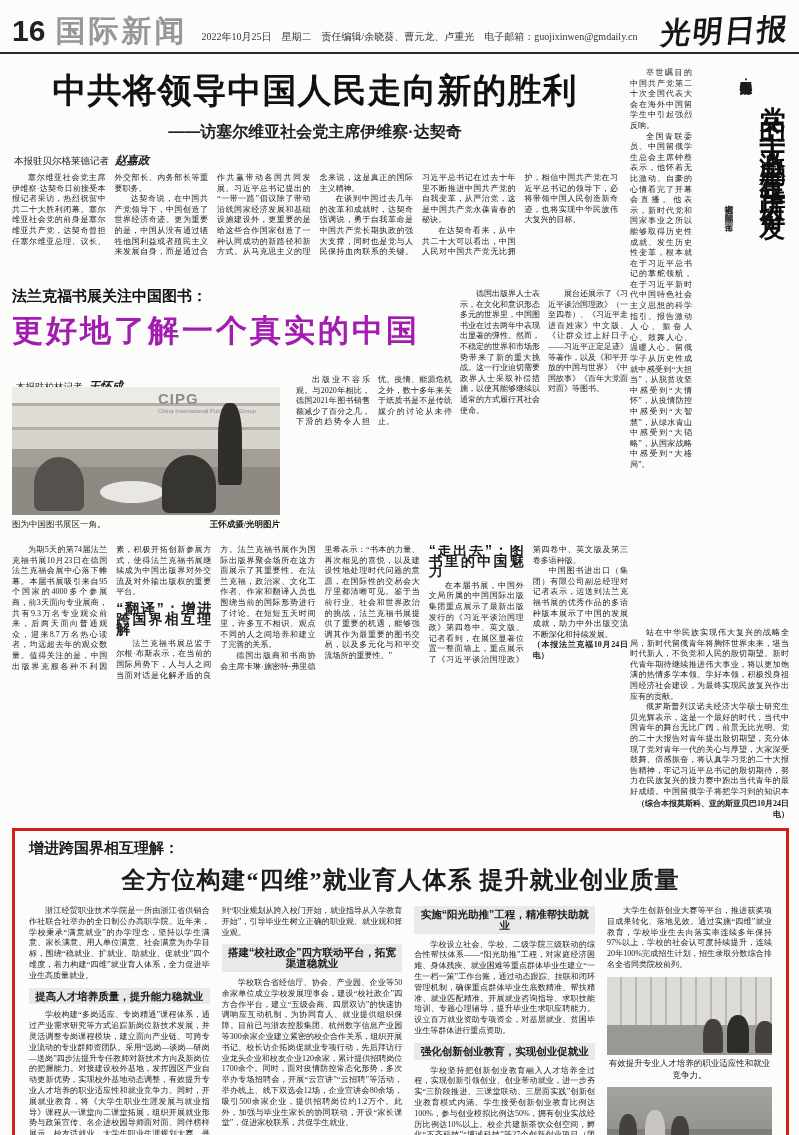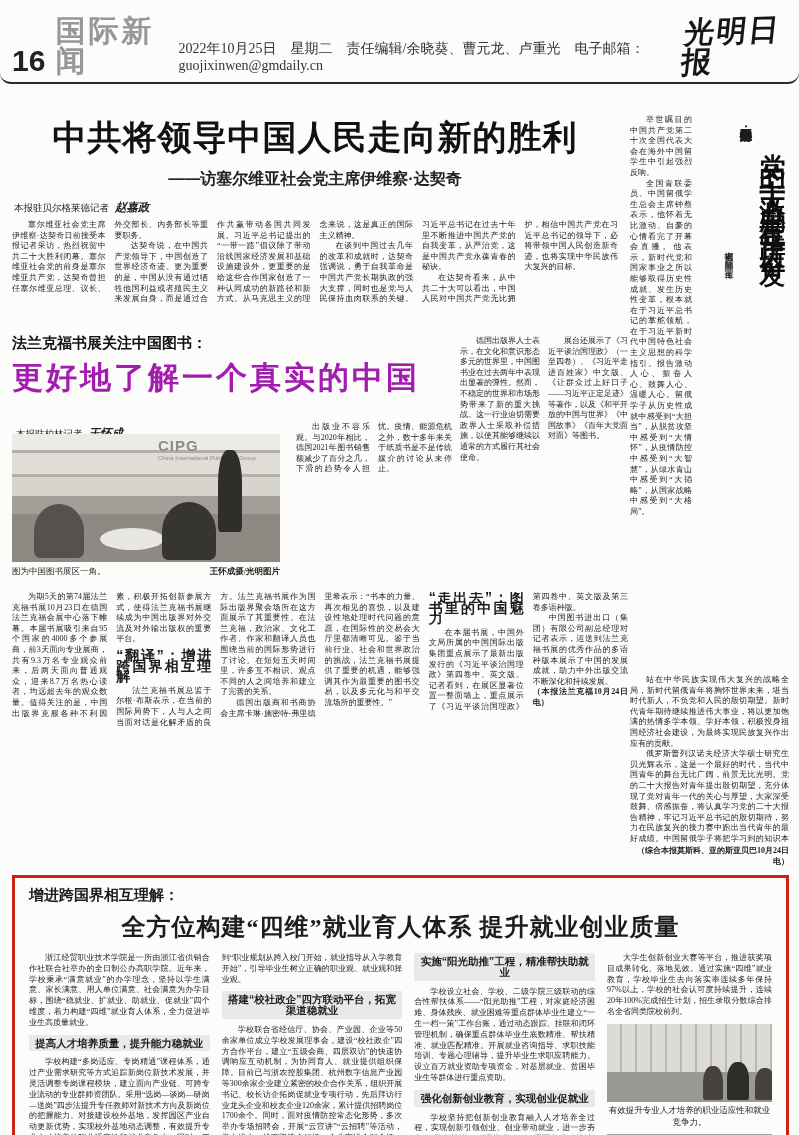--- a/index.html
+++ b/index.html
@@ -1,28 +1,28 @@
 <!DOCTYPE html>
 <html lang="zh"><head>
 <meta charset="utf-8">
 <style>
   * { margin:0; padding:0; box-sizing:border-box; }
   html,body { background:#e9e9e6; }
   .page { position:relative; width:799px; height:1135px; margin:0 auto; background:#fcfcfa;
           font-family:"Liberation Serif", serif; color:#1c1c1c; overflow:hidden; }
 
   
-  .hdr { display:flex; align-items:flex-end; padding:16px 10px 6px 12px; border-bottom:2.5px solid #2a2a2a;border-radius:11px; }
+  .hdr { display:flex; align-items:flex-end; padding:16px 10px 6px 12px; border-bottom:2.5px solid #2a2a2a; }
   .hdr-num { font-family:"Liberation Sans",sans-serif; font-size:30px; font-weight:bold; color:#222; line-height:1; }
   .hdr-sec { font-family:"Liberation Sans",sans-serif; font-size:30px; font-weight:bold; color:#979797; letter-spacing:3px; line-height:1; margin-left:10px; }
-  .hdr-date { font-size:14px; color:#333; margin-left:14px; margin-bottom:2px; }
+  .hdr-date { font-size:10px; color:#333; margin-left:14px; margin-bottom:2px; }
   .hdr-logo { margin-left:auto; font-size:30px; font-weight:bold; color:#161616; transform:skewX(-8deg) rotate(-2deg); letter-spacing:2px; line-height:1; }
 
   
-  .main { display:flex; gap:12px; padding:31px 10px 0 12px; }
+  .main { display:flex; gap:12px; padding:14px 10px 0 12px; }
   .main-left { width:616px; }
   .sidebar { width:159px; }
 
   
   .a1-headline { font-family:"Liberation Sans",sans-serif; font-size:34px; font-weight:900; letter-spacing:1px; text-align:center; color:#111; }
   .a1-sub { font-family:"Liberation Sans",sans-serif; font-size:16px; font-weight:600; text-align:center; margin-top:8px; color:#222; }
   .byline { font-size:9.5px; color:#222; margin:10px 0 5px 2px; }
   .byline b { font-size:11.5px; font-style:italic; margin-left:6px; }
   .a1-text { height:104px; overflow:hidden; column-count:6; column-gap:9px; font-size:8px; line-height:10.6px; text-align:justify; }
   .a1-text p, .a2-stream p, .sb-text p, .ad-cols p, .ad-right-text p { text-indent:2em; }

